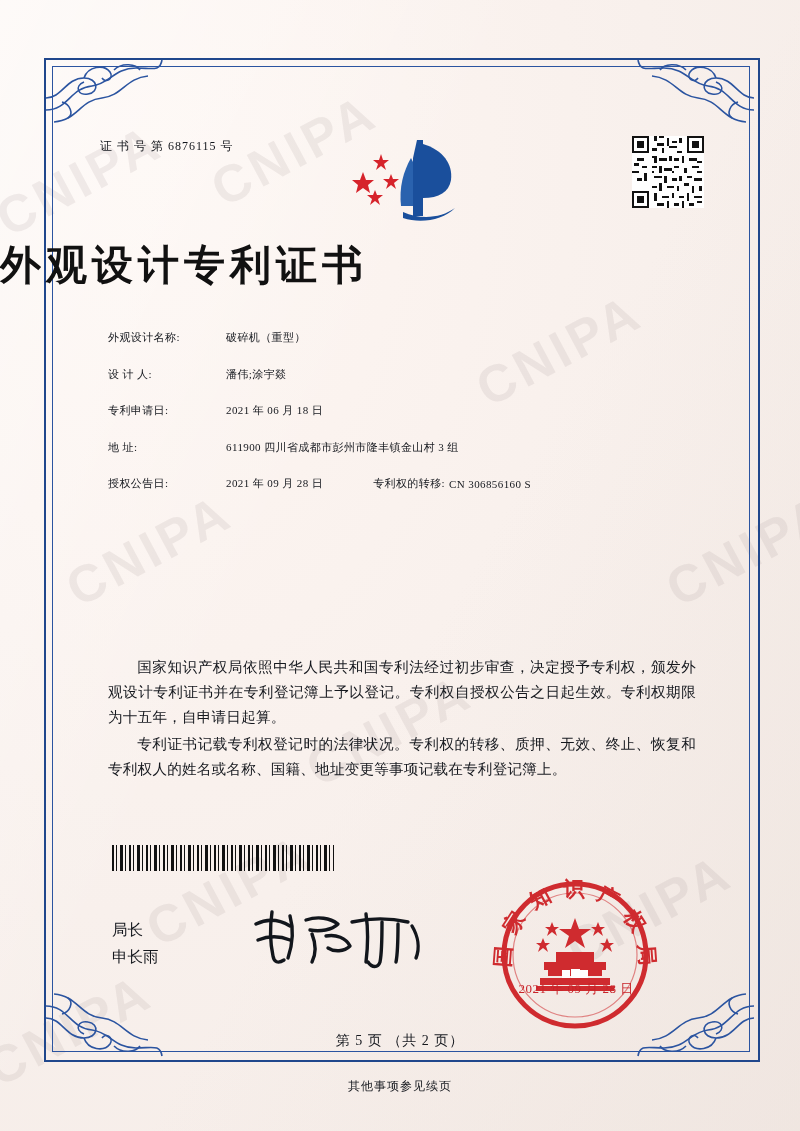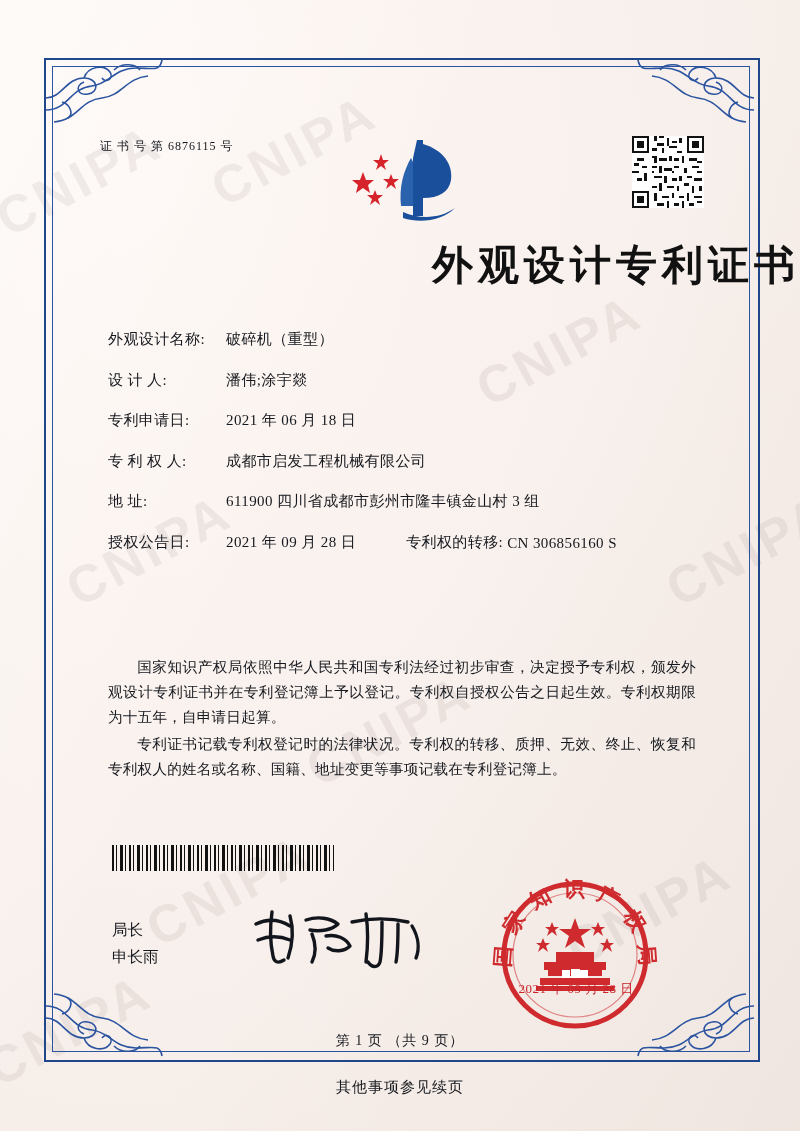--- a/index.html
+++ b/index.html
@@ -93,38 +93,38 @@
   }
   .qr {
     position: absolute;
     right: 96px; top: 136px;
     width: 72px; height: 72px;
   }
 
   .title {
     position: absolute;
     left: 0; right: 0; top: 238px;
-    text-align: right;
+    text-align: left;
     font-size: 41px;
     font-weight: 700;
     letter-spacing: 5px;
     color: #111;
     font-family: "DejaVu Serif", serif;
   }
 
   
   .fields {
     position: absolute;
     left: 108px; top: 330px;
     width: 600px;
   }
   .frow {
     display: flex;
-    align-items: flex-end;
-    font-size: 15px;
+    align-items: center;
+    font-size: 11px;
     color: #15181e;
     margin-bottom: 21.5px;
     letter-spacing: 0.4px;
     font-family: Liberation Serif, serif;
   }
   .flabel {
     width: 118px;
     flex: none;
     white-space: nowrap;
   }
@@ -194,21 +194,21 @@
     left: 0; right: 0; top: 1032px;
     text-align: center;
     font-size: 14px;
     color: #15181e;
     letter-spacing: 1px;
   }
   .footnote {
     position: absolute;
     left: 0; right: 0; top: 1078px;
     text-align: center;
-    font-size: 15px;
+    font-size: 12px;
     color: #15181e;
     letter-spacing: 1px;
   }
 </style>
 </head>
 <body>
 
 <div class="page">
   <div class="paper-tex"></div>
 
@@ -383,24 +383,20 @@
     </div>
     <div class="frow">
       <div class="flabel">设    计    人:</div>
       <div class="fvalue">潘伟;涂宇燚</div>
     </div>
     <div class="frow">
       <div class="flabel">专利申请日:</div>
       <div class="fvalue">2021 年 06 月 18 日</div>
     </div>
     <div class="frow">
-      <div class="flabel">专 利 权 人:</div>
-      <div class="fvalue">成都市启发工程机械有限公司</div>
-    </div>
-    <div class="frow">
       <div class="flabel">地        址:</div>
       <div class="fvalue">611900 四川省成都市彭州市隆丰镇金山村 3 组</div>
     </div>
     <div class="frow">
       <div class="flabel">授权公告日:</div>
       <div>2021 年 09 月 28 日</div>
       <div class="col2-label">专利权的转移:</div>
       <div class="col2-value">CN 306856160 S</div>
     </div>
   </div>
@@ -459,15 +455,15 @@
         <rect x="94" y="104" width="8" height="8" fill="#fff"></rect>
         <rect x="85" y="103" width="9" height="9" fill="#fff"></rect>
       </g>
       <text font-family="'DejaVu Serif', serif" font-size="21" font-weight="700" fill="#cf2b2f" letter-spacing="2">
         <textPath href="#sealArcTop" startOffset="50%" text-anchor="middle">国 家 知 识 产 权 局</textPath>
       </text>
     </svg>
   </div>
   <div class="seal-date">2021 年 09 月 28 日</div>
 
-  <div class="page-num">第 1 页 （共 9 页）</div>
+  <div class="page-num">第 5 页 （共 2 页）</div>
   <div class="footnote">其他事项参见续页</div>
 </div>
 
 </body></html>

